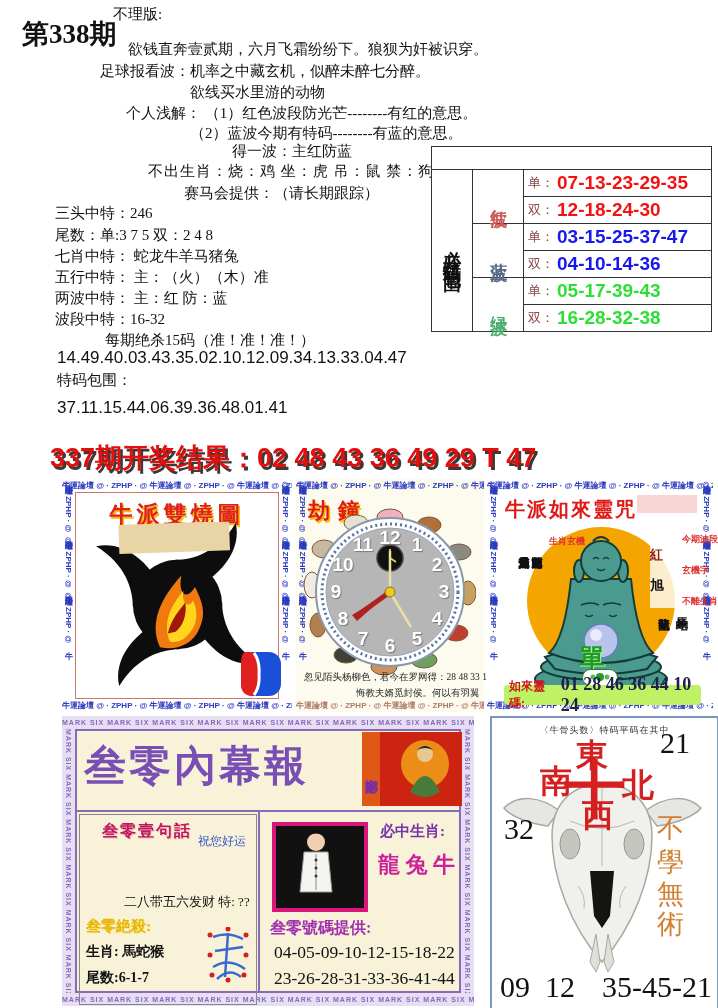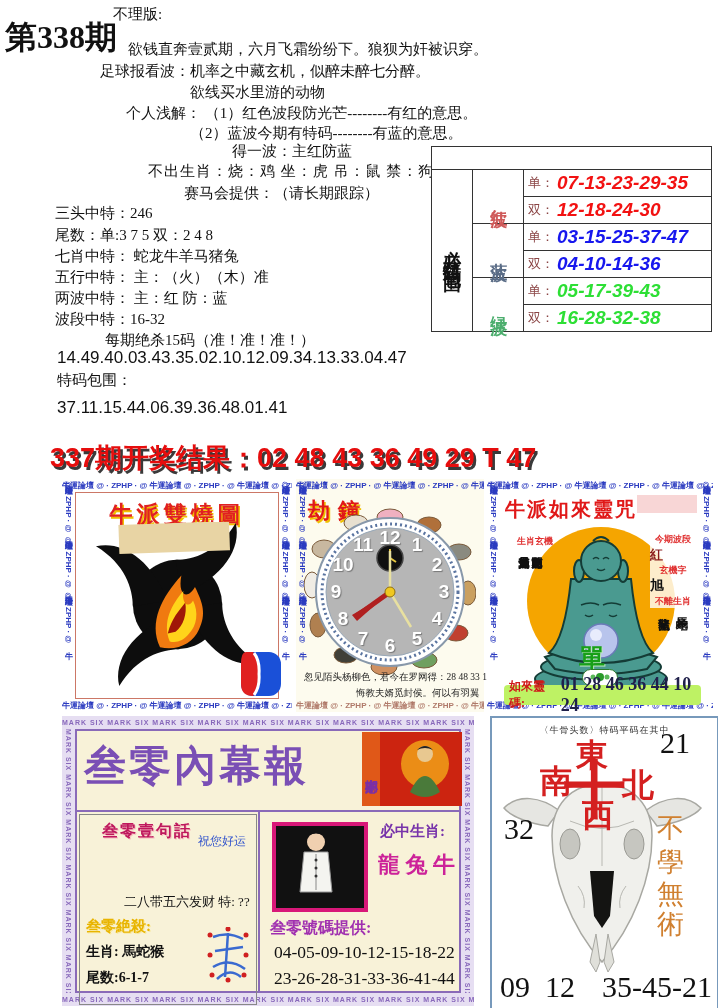--- a/index.html
+++ b/index.html
@@ -15,21 +15,21 @@
             writing-mode:vertical-rl;font-size:18px;font-weight:bold;letter-spacing:5px;}
   .wt-rows{flex:1;display:flex;flex-direction:column;}
   .wave-group{flex:1;display:flex;border-bottom:1.5px solid #333;}
   .wave-group:last-child{border-bottom:none;}
   .wave-name{width:50px;border-right:1.5px solid #333;display:flex;align-items:center;justify-content:center;
              font-size:17px;font-weight:bold;line-height:1.1;writing-mode:vertical-rl;letter-spacing:2px;}
   .wave-vals{flex:1;display:flex;flex-direction:column;}
   .wave-row{flex:1;display:flex;align-items:center;padding-left:4px;border-bottom:1px solid #333;white-space:nowrap;}
   .wave-row:last-child{border-bottom:none;}
   .wl{font-size:13px;color:#8a4444;margin-right:3px;}
-  .wn{font-size:19px;font-weight:bold;font-family:"Liberation Sans",sans-serif;letter-spacing:0px;font-style:italic;}
+  .wn{font-size:19px;font-weight:bold;font-family:"Liberation Sans",sans-serif;letter-spacing:0px;}
   .c-red{color:#f21212;} .c-blue{color:#1717ee;} .c-green{color:#2ddf35;}
   .n-red{color:#cf5a5a;} .n-blue{color:#5a6c86;} .n-green{color:#4cae6e;}
   
   #results{left:50px;top:440px;font-size:27px;font-weight:bold;color:#e60d0d;white-space:nowrap;
            font-family:"Liberation Sans",sans-serif;text-shadow:2.5px 2.5px 0 #3a3a3a;}
   
   .panel{background:#fff;}
   .btxt{position:absolute;color:#2b3bc0;font-weight:bold;font-size:8px;line-height:13px;white-space:nowrap;overflow:hidden;
         font-family:"Liberation Sans",sans-serif;}
   .btop{left:0;right:0;top:0;height:13px;text-align:center;}
@@ -39,28 +39,28 @@
   
   .mstx{position:absolute;color:#8868bb;font-weight:bold;font-size:7px;line-height:13px;letter-spacing:1px;
         background:#e6def2;white-space:nowrap;overflow:hidden;font-family:"Liberation Sans",sans-serif;}
   .mstop{left:0;right:0;top:0;height:13px;text-align:center;}
   .msbot{left:0;right:0;bottom:0;height:13px;text-align:center;}
   .msleft{left:0;top:13px;bottom:13px;width:13px;writing-mode:vertical-rl;}
   .msright{right:0;top:13px;bottom:13px;width:13px;writing-mode:vertical-rl;}
   .vtext{writing-mode:vertical-rl;}
   .cknum{position:absolute;transform:translate(-50%,-50%);color:#fff;font-weight:bold;font-size:19px;
          font-family:"Liberation Sans",sans-serif;text-shadow:1px 1px 1px #777;}
-  .redhdr{color:#e03030;font-size:9px;font-weight:bold;white-space:nowrap;}
+  .redhdr{color:#e03030;font-size:9px;font-weight:bold;white-space:nowrap;margin-left:32px;}
 </style>
 </head>
 <body>
 
 <div id="page">
 
-  <div class="abs" style="left:5px;top:16px;font-size:32px;font-weight:bold;">第338期</div>
+  <div class="abs" style="left:22px;top:16px;font-size:27px;font-weight:bold;">第338期</div>
   <div class="abs tl" style="left:113px;top:5px;">不理版:</div>
   <div class="abs tl" style="left:128px;top:40px;">欲钱直奔壹贰期，六月飞霜纷纷下。狼狈为奸被识穿。</div>
   <div class="abs tl" style="left:100px;top:62px;">足球报看波：机率之中藏玄机，似醉未醉七分醉。</div>
   <div class="abs tl" style="left:190px;top:83px;">欲线买水里游的动物</div>
   <div class="abs tl" style="left:100px;top:104px;margin-left:26px;">个人浅解：  （1）红色波段防光芒--------有红的意思。</div>
   <div class="abs tl" style="left:190px;top:124px;">（2）蓝波今期有特码--------有蓝的意思。</div>
   <div class="abs tl" style="left:232px;top:142px;">得一波：主红防蓝</div>
   <div class="abs tl" style="left:148px;top:162px;letter-spacing:1px;">不出生肖：烧：鸡 坐：虎 吊：鼠 禁：狗</div>
   <div class="abs tl" style="left:184px;top:184px;">赛马会提供：（请长期跟踪）</div>
   <div class="abs tl" style="left:55px;top:204px;">三头中特：246</div>

